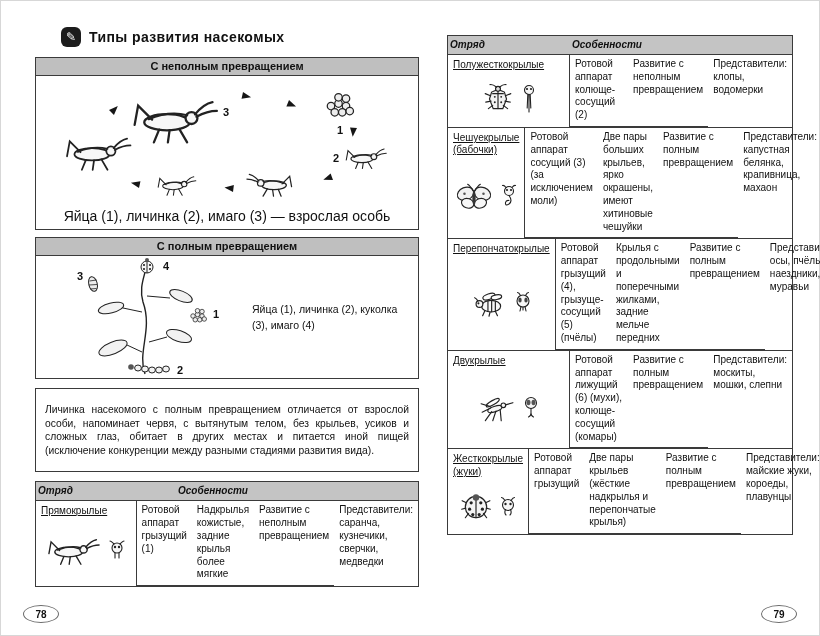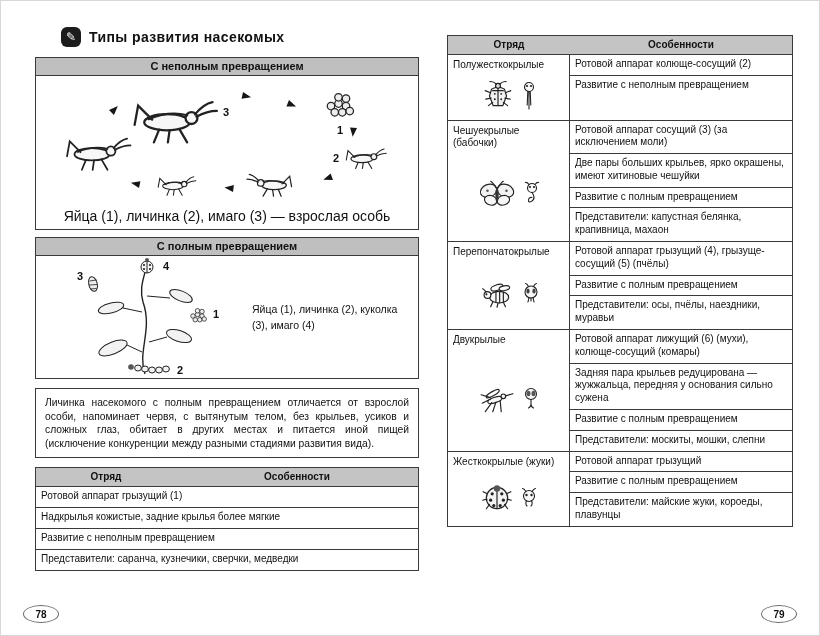--- a/index.html
+++ b/index.html
@@ -26,34 +26,34 @@
   .fig-header {
     background:#bfbfbf; border-bottom:1px solid #3a3a3a; text-align:center;
     font-weight:bold; font-size:11px; padding:2px 0 3px;
   }
   .fig-diagram { height:130px; position:relative; overflow:hidden; }
   .fig-caption { text-align:center; font-size:14px; padding:2px 4px 5px; }
   .fig2-content { display:flex; align-items:center; height:122px; }
   .fig2-caption { width:158px; font-size:10.5px; line-height:1.55; padding-left:6px; }
 
   .note-box {
-    border:1px solid #3a3a3a; padding:7px 9px; font-size:10.3px; line-height:1.32;
+    border:1px solid #3a3a3a; padding:14px 9px; font-size:10.3px; line-height:1.32;
     text-align:justify; margin:9px 0 9px 0;
   }
 
   
   .tbl { border:1px solid #3a3a3a; font-size:10px; background:#fff; }
   .tbl-head { display:flex; background:#c4c4c4; border-bottom:1px solid #3a3a3a; font-weight:bold; }
-  .th { padding:3px 19px 4px; text-align:center; }
+  .th { padding:3px 2px 4px; text-align:left;font-style:italic; }
   .t-row { display:flex; border-bottom:1px solid #3a3a3a; }
   .t-row:last-child { border-bottom:none; }
-  .t-order { border-right:1px solid #3a3a3a; padding:4px 5px; display:flex; flex-direction:column; }
+  .t-order { border-right:1px solid #3a3a3a; padding:4px 5px; display:flex; flex-direction:column;text-decoration:underline; }
   .order-name { line-height:1.25; }
   .order-icons { display:flex; gap:8px; justify-content:center; align-items:center; flex:1; padding:8px 0 4px; }
-  .t-feats { flex:1; display:flex; flex-direction:column; }
+  .t-feats { flex:1; display:flex; flex-direction:row; }
   .feat { border-bottom:1px solid #3a3a3a; padding:3px 5px 4px; line-height:1.28; }
   .feat:last-child { border-bottom:none; flex:1; }
 
   .tbl-left .th-order, .tbl-left .t-order { width:140px; }
   .tbl-left .th-feat { flex:1; }
   .tbl-right .th-order, .tbl-right .t-order { width:122px; }
   .tbl-right .th-feat { flex:1; }
 
   
   .right-page { position:absolute; left:446px; top:34px; width:346px; }
@@ -180,20 +180,37 @@
     </div>
 
     <div class="note-box">Личинка насекомого с полным превращением отличается от взрослой особи, напоминает червя, с вытянутым телом, без крыльев, усиков и сложных глаз, обитает в других местах и питается иной пищей (исключение конкуренции между разными стадиями развития вида).</div>
 
     <div class="tbl tbl-left">
       <div class="tbl-head">
         <div class="th th-order">Отряд</div>
         <div class="th th-feat">Особенности</div>
       </div>
       <div class="t-row">
+        <div class="t-order">
+          <div class="order-name">Прямокрылые</div>
+          <div class="order-icons">
+            <svg class="icon-svg" width="54" height="32" viewBox="0 0 50 30">
+                <use href="#gh"></use>
+              </svg>
+            <svg class="icon-svg" width="16" height="26" viewBox="0 0 16 24">
+              <g stroke="#222" stroke-width="1.1" fill="none" stroke-linecap="round">
+                <circle cx="8" cy="8" r="5" fill="#f7f7f7"></circle>
+                <circle cx="6" cy="7" r="1.2" fill="#222" stroke="none"></circle>
+                  <circle cx="10" cy="7" r="1.2" fill="#222" stroke="none"></circle>
+                <path d="M6 13 L6 18 M10 13 L10 18"></path>
+                <path d="M5 4 Q2 1 1 1 M11 4 Q14 1 15 1"></path>
+              </g>
+            </svg>
+          </div>
+        </div>
         <div class="t-feats">
           <div class="feat">Ротовой аппарат грызущий (1)</div>
           <div class="feat">Надкрылья кожистые, задние крылья более мягкие</div>
           <div class="feat">Развитие с неполным превращением</div>
           <div class="feat">Представители: саранча, кузнечики, сверчки, медведки</div>
         </div>
       </div>
     </div>
   </div>
 
@@ -227,20 +244,21 @@
                 <circle cx="5" cy="5" r="1.1" fill="#222" stroke="none"></circle>
                   <circle cx="9" cy="5" r="1.1" fill="#222" stroke="none"></circle>
                 <path d="M7 10.5 L7 28 M5.8 10.5 L5.2 24 M8.2 10.5 L8.8 24"></path>
               </g>
             </svg>
           </div>
         </div>
         <div class="t-feats">
           <div class="feat">Ротовой аппарат колюще-сосущий (2)</div>
           <div class="feat">Развитие с неполным превращением</div>
+          <div class="feat">Представители: клопы, водомерки</div>
         </div>
       </div>
 
       <div class="t-row">
         <div class="t-order">
           <div class="order-name">Чешуекрылые (бабочки)</div>
           <div class="order-icons">
             <svg class="icon-svg" width="38" height="30" viewBox="0 0 36 28">
               <g stroke="#222" stroke-width="1.1" fill="none" stroke-linecap="round">
                 <ellipse cx="10" cy="10" rx="8" ry="6" transform="rotate(-22 10 10)" fill="#f2f2f2"></ellipse>
@@ -294,20 +312,21 @@
                 <ellipse cx="5" cy="8" rx="1.7" ry="2.6" fill="#444" stroke="none"></ellipse>
                 <ellipse cx="11" cy="8" rx="1.7" ry="2.6" fill="#444" stroke="none"></ellipse>
                 <path d="M6 14.5 L5 19 M10 14.5 L11 19 M8 15 L8 18"></path>
                 <path d="M5.5 3.5 Q4 .5 2.5 .5 M10.5 3.5 Q12 .5 13.5 .5"></path>
               </g>
             </svg>
           </div>
         </div>
         <div class="t-feats">
           <div class="feat">Ротовой аппарат грызущий (4), грызуще-сосущий (5) (пчёлы)</div>
+          <div class="feat">Крылья с продольными и поперечными жилками, задние мельче передних</div>
           <div class="feat">Развитие с полным превращением</div>
           <div class="feat">Представители: осы, пчёлы, наездники, муравьи</div>
         </div>
       </div>
 
       <div class="t-row">
         <div class="t-order">
           <div class="order-name">Двукрылые</div>
           <div class="order-icons">
             <svg class="icon-svg" width="36" height="30" viewBox="0 0 34 28">
@@ -324,21 +343,20 @@
                 <circle cx="8" cy="7" r="5.5" fill="#f7f7f7"></circle>
                 <ellipse cx="5.5" cy="6.5" rx="2" ry="2.8" fill="#555" stroke="none"></ellipse>
                 <ellipse cx="10.5" cy="6.5" rx="2" ry="2.8" fill="#555" stroke="none"></ellipse>
                 <path d="M8 12.5 L8 17 Q8 20 5.5 21 M8 17 Q8 20 10.5 21"></path>
               </g>
             </svg>
           </div>
         </div>
         <div class="t-feats">
           <div class="feat">Ротовой аппарат лижущий (6) (мухи), колюще-сосущий (комары)</div>
-          <div class="feat">Задняя пара крыльев редуцирована — жужжальца, передняя у основания сильно сужена</div>
           <div class="feat">Развитие с полным превращением</div>
           <div class="feat">Представители: москиты, мошки, слепни</div>
         </div>
       </div>
 
       <div class="t-row">
         <div class="t-order">
           <div class="order-name">Жесткокрылые (жуки)</div>
           <div class="order-icons">
             <svg class="icon-svg" width="32" height="30" viewBox="0 0 30 28">
@@ -361,20 +379,21 @@
                 <circle cx="5.5" cy="9" r="1.2" fill="#222" stroke="none"></circle>
                   <circle cx="10.5" cy="9" r="1.2" fill="#222" stroke="none"></circle>
                 <path d="M5.5 14.5 Q4 18 6 20 M10.5 14.5 Q12 18 10 20"></path>
                 <path d="M5 5.5 Q3 2.5 1.5 2.5 M11 5.5 Q13 2.5 14.5 2.5"></path>
               </g>
             </svg>
           </div>
         </div>
         <div class="t-feats">
           <div class="feat">Ротовой аппарат грызущий</div>
+          <div class="feat">Две пары крыльев (жёсткие надкрылья и перепончатые крылья)</div>
           <div class="feat">Развитие с полным превращением</div>
           <div class="feat">Представители: майские жуки, короеды, плавунцы</div>
         </div>
       </div>
 
     </div>
   </div>
 
   <div class="page-num pn-left">78</div>
   <div class="page-num pn-right">79</div>

